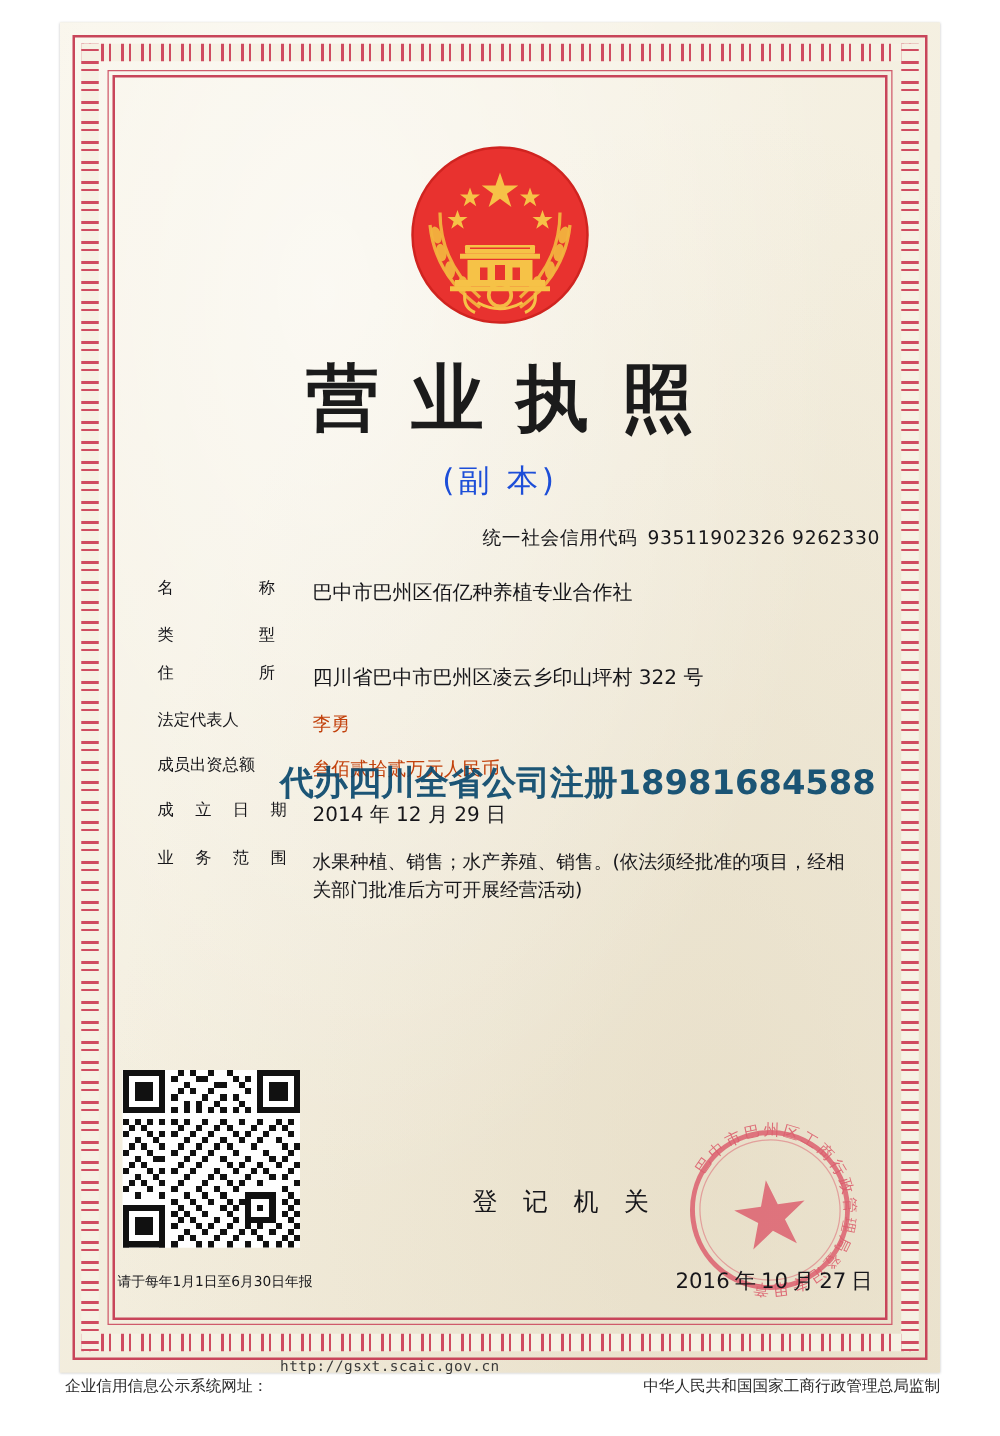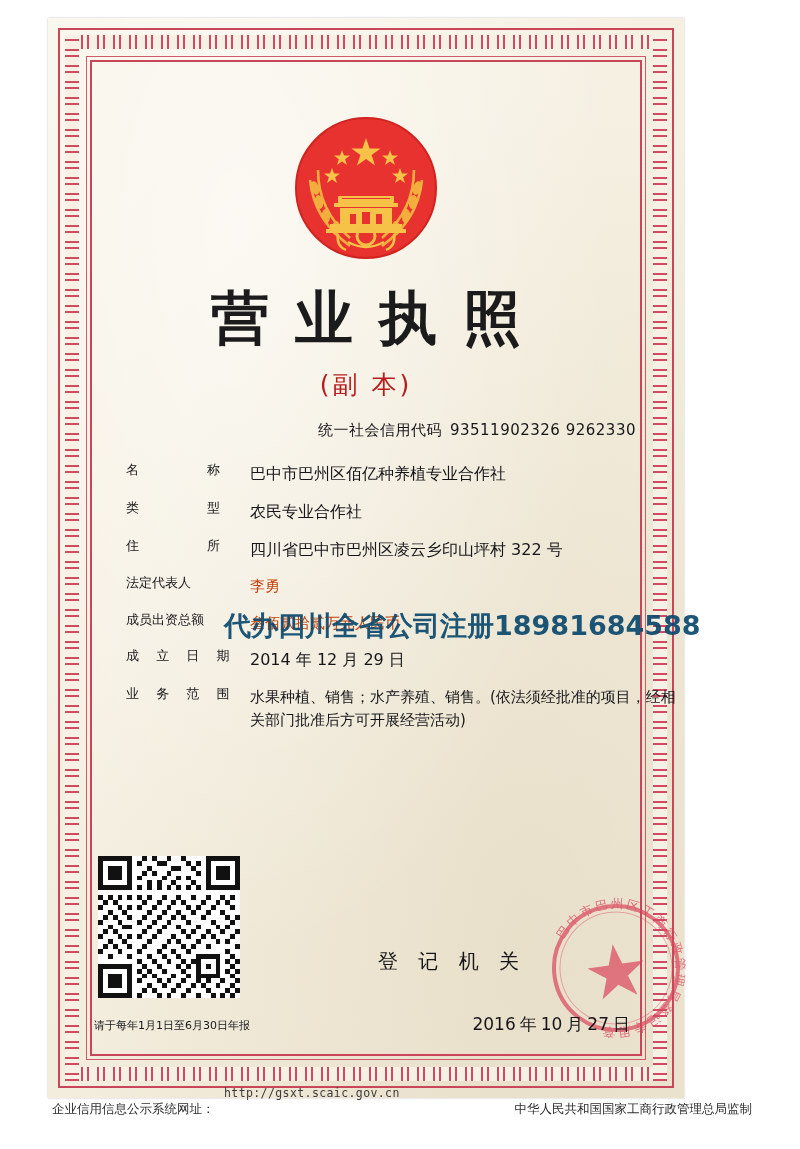--- a/index.html
+++ b/index.html
@@ -13,21 +13,21 @@
     font-family: "Liberation Sans", sans-serif;
     position: relative;
     overflow: hidden;
   }
 
   
   #certificate {
     position: absolute;
     left: 48px;
     top: 18px;
-    width: 636px;
+    width: 704px;
     height: 1080px;
     background: #f6f1e4;
     box-shadow: 0 0 2px rgba(0,0,0,0.25);
   }
   
   #paper-texture {
     position: absolute;
     inset: 0;
     background:
       radial-gradient(ellipse at 30% 20%, rgba(255,255,255,0.55), rgba(255,255,255,0) 60%),
@@ -110,21 +110,21 @@
     text-indent: 26px;
     color: #1b1b1b;
   }
   #title-sub {
     position: absolute;
     left: 0; right: 0;
     top: 350px;
     text-align: center;
     font-family: "DejaVu Sans", "Liberation Sans", sans-serif;
     font-size: 25px;
-    color: #b91c1c;
+    color: #1d4ed8;
     letter-spacing: 3px;
   }
 
   
   #credit-line {
     position: absolute;
     right: 48px;
     top: 403px;
     font-family: "DejaVu Sans", "Liberation Sans", sans-serif;
     font-size: 15px;
@@ -359,21 +359,20 @@
 
   <div id="fields">
 
     <div class="field-row">
       <div class="field-label sp4">名　　称</div>
       <div class="field-value">巴中市巴州区佰亿种养植专业合作社</div>
     </div>
 
     <div class="field-row">
       <div class="field-label sp4">类　　型</div>
-      <div class="field-value">农民专业合作社</div>
     </div>
 
     <div class="field-row">
       <div class="field-label sp4">住　　所</div>
       <div class="field-value">四川省巴中市巴州区凌云乡印山坪村 322 号</div>
     </div>
 
     <div class="field-row">
       <div class="field-label sp0">法定代表人</div>
       <div class="field-value handwriting">李勇</div>

